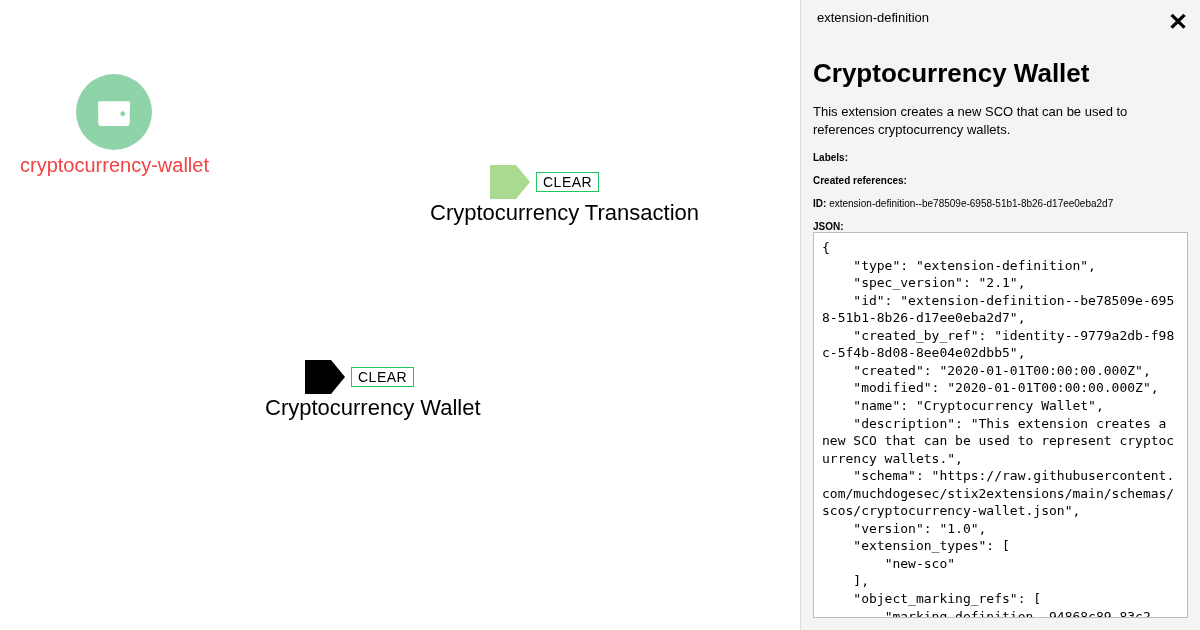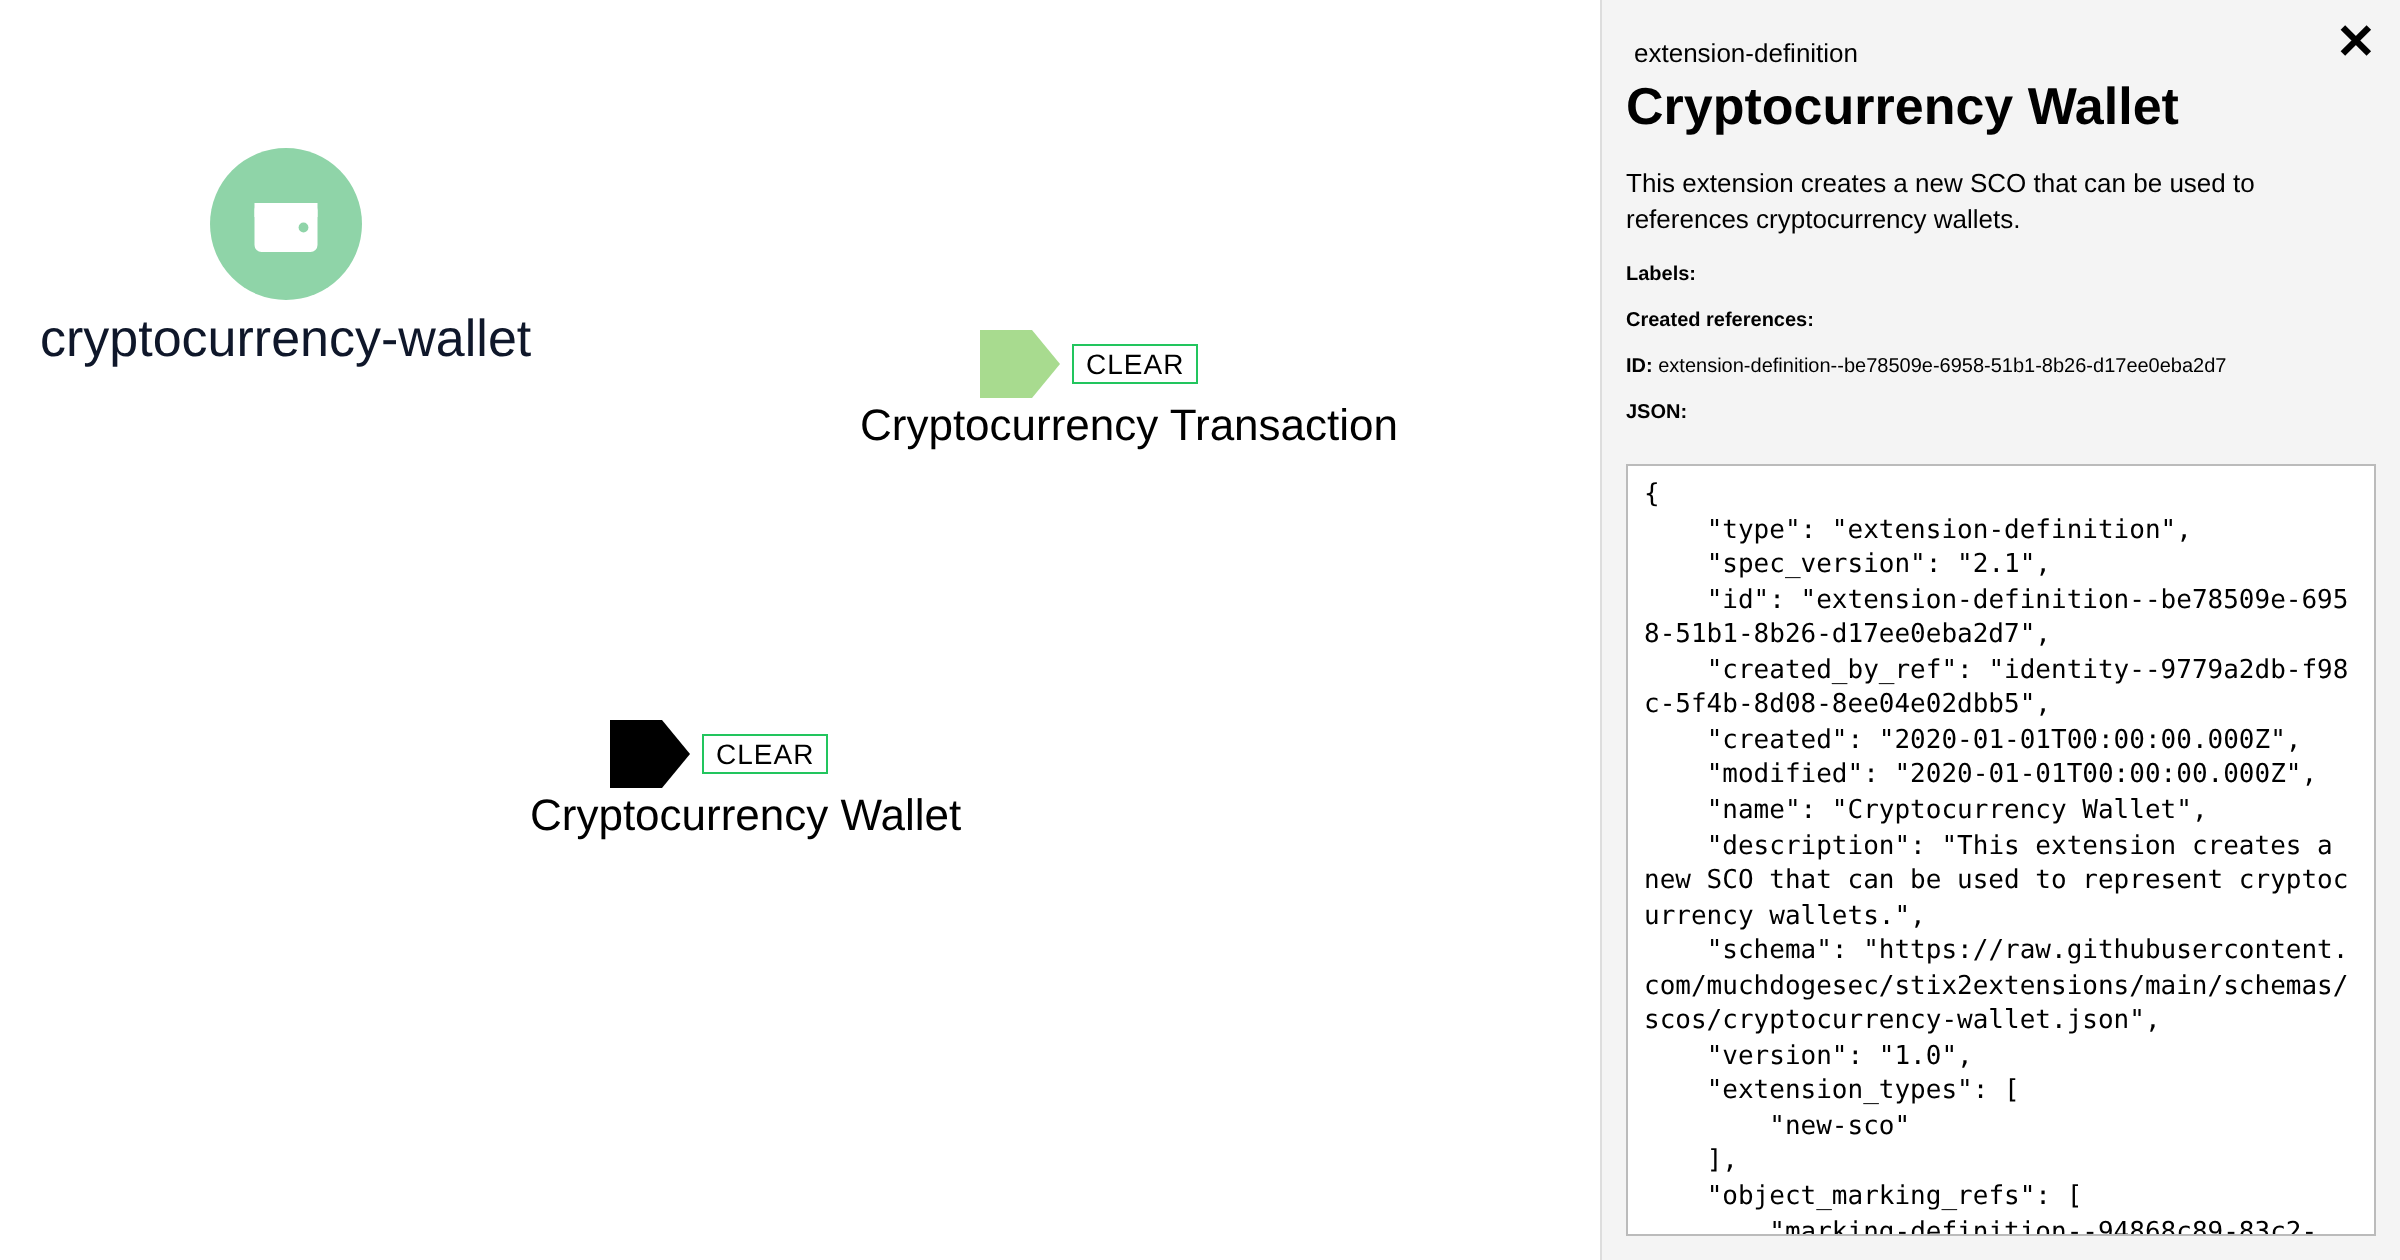--- a/index.html
+++ b/index.html
@@ -26,23 +26,23 @@
     width: 76px;
     height: 76px;
     border-radius: 50%;
     background: #8fd4a8;
     display: flex;
     align-items: center;
     justify-content: center;
   }
   .wallet-circle svg { width: 42px; height: 42px; }
   .node-label {
-    font-size: 26px;
+    font-size: 20px;
     margin-top: 4px;
-    color: #0f172a;
+    color: #ef4444;
     white-space: nowrap;
   }
   .tag-node {
     position: absolute;
   }
   .tag-row {
     display: flex;
     align-items: center;
     gap: 6px;
   }
@@ -73,22 +73,22 @@
     background: #f4f4f4;
     border-left: 1px solid #ddd;
     display: flex;
     flex-direction: column;
     padding: 10px 12px 12px 12px;
     overflow: hidden;
   }
   .sidebar-header {
     display: flex;
     justify-content: space-between;
-    align-items: flex-end;
-    margin-bottom: 4px;
+    align-items: flex-start;
+    margin-bottom: 24px;
   }
   .sidebar-type {
     font-size: 13px;
     padding-left: 4px;
   }
   .close-btn {
     font-size: 24px;
     font-weight: bold;
     cursor: pointer;
     line-height: 1;
@@ -182,21 +182,21 @@
     <span></span>
   </div>
   <div class="field">
     <span class="k">Created references:</span>
     <span></span>
   </div>
   <div class="field">
     <span class="k">ID:</span>
     <span>extension-definition--be78509e-6958-51b1-8b26-d17ee0eba2d7</span>
   </div>
-  <div class="field" style="margin-bottom:20px;">
+  <div class="field" style="margin-bottom:0;">
     <span class="k">JSON:</span>
   </div>
   <div class="json-box">{
     "type": "extension-definition",
     "spec_version": "2.1",
     "id": "extension-definition--be78509e-6958-51b1-8b26-d17ee0eba2d7",
     "created_by_ref": "identity--9779a2db-f98c-5f4b-8d08-8ee04e02dbb5",
     "created": "2020-01-01T00:00:00.000Z",
     "modified": "2020-01-01T00:00:00.000Z",
     "name": "Cryptocurrency Wallet",

